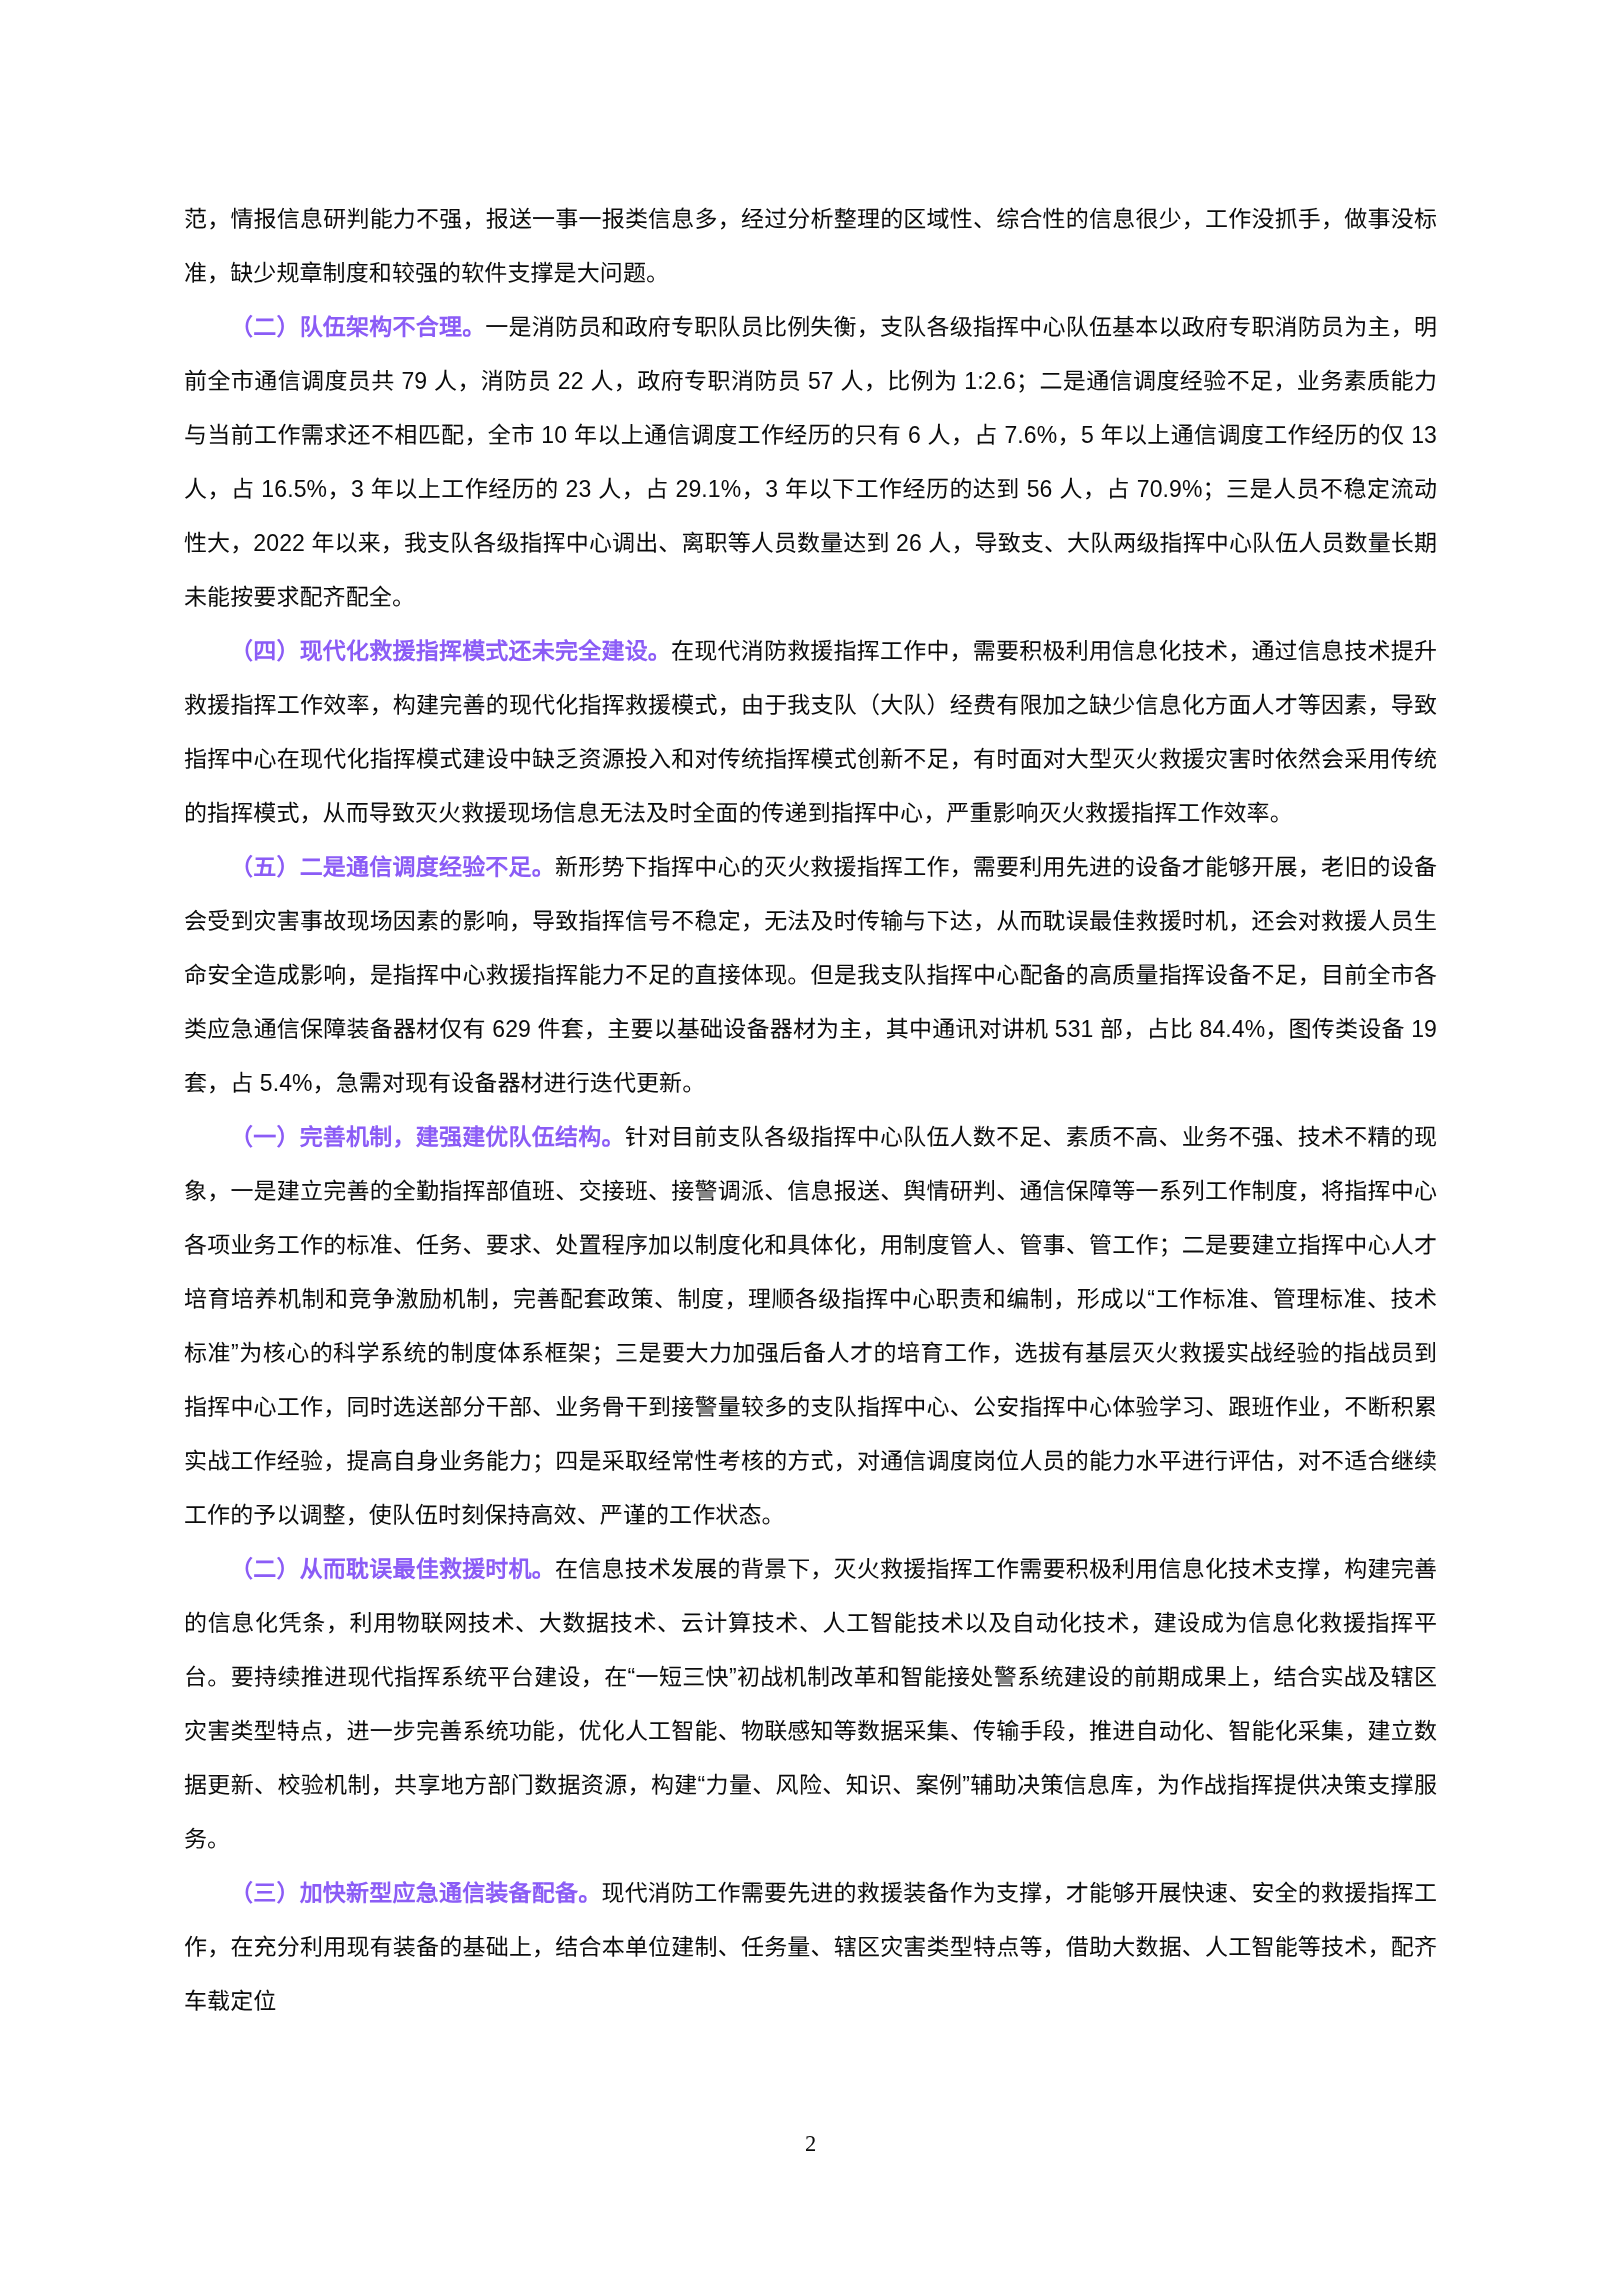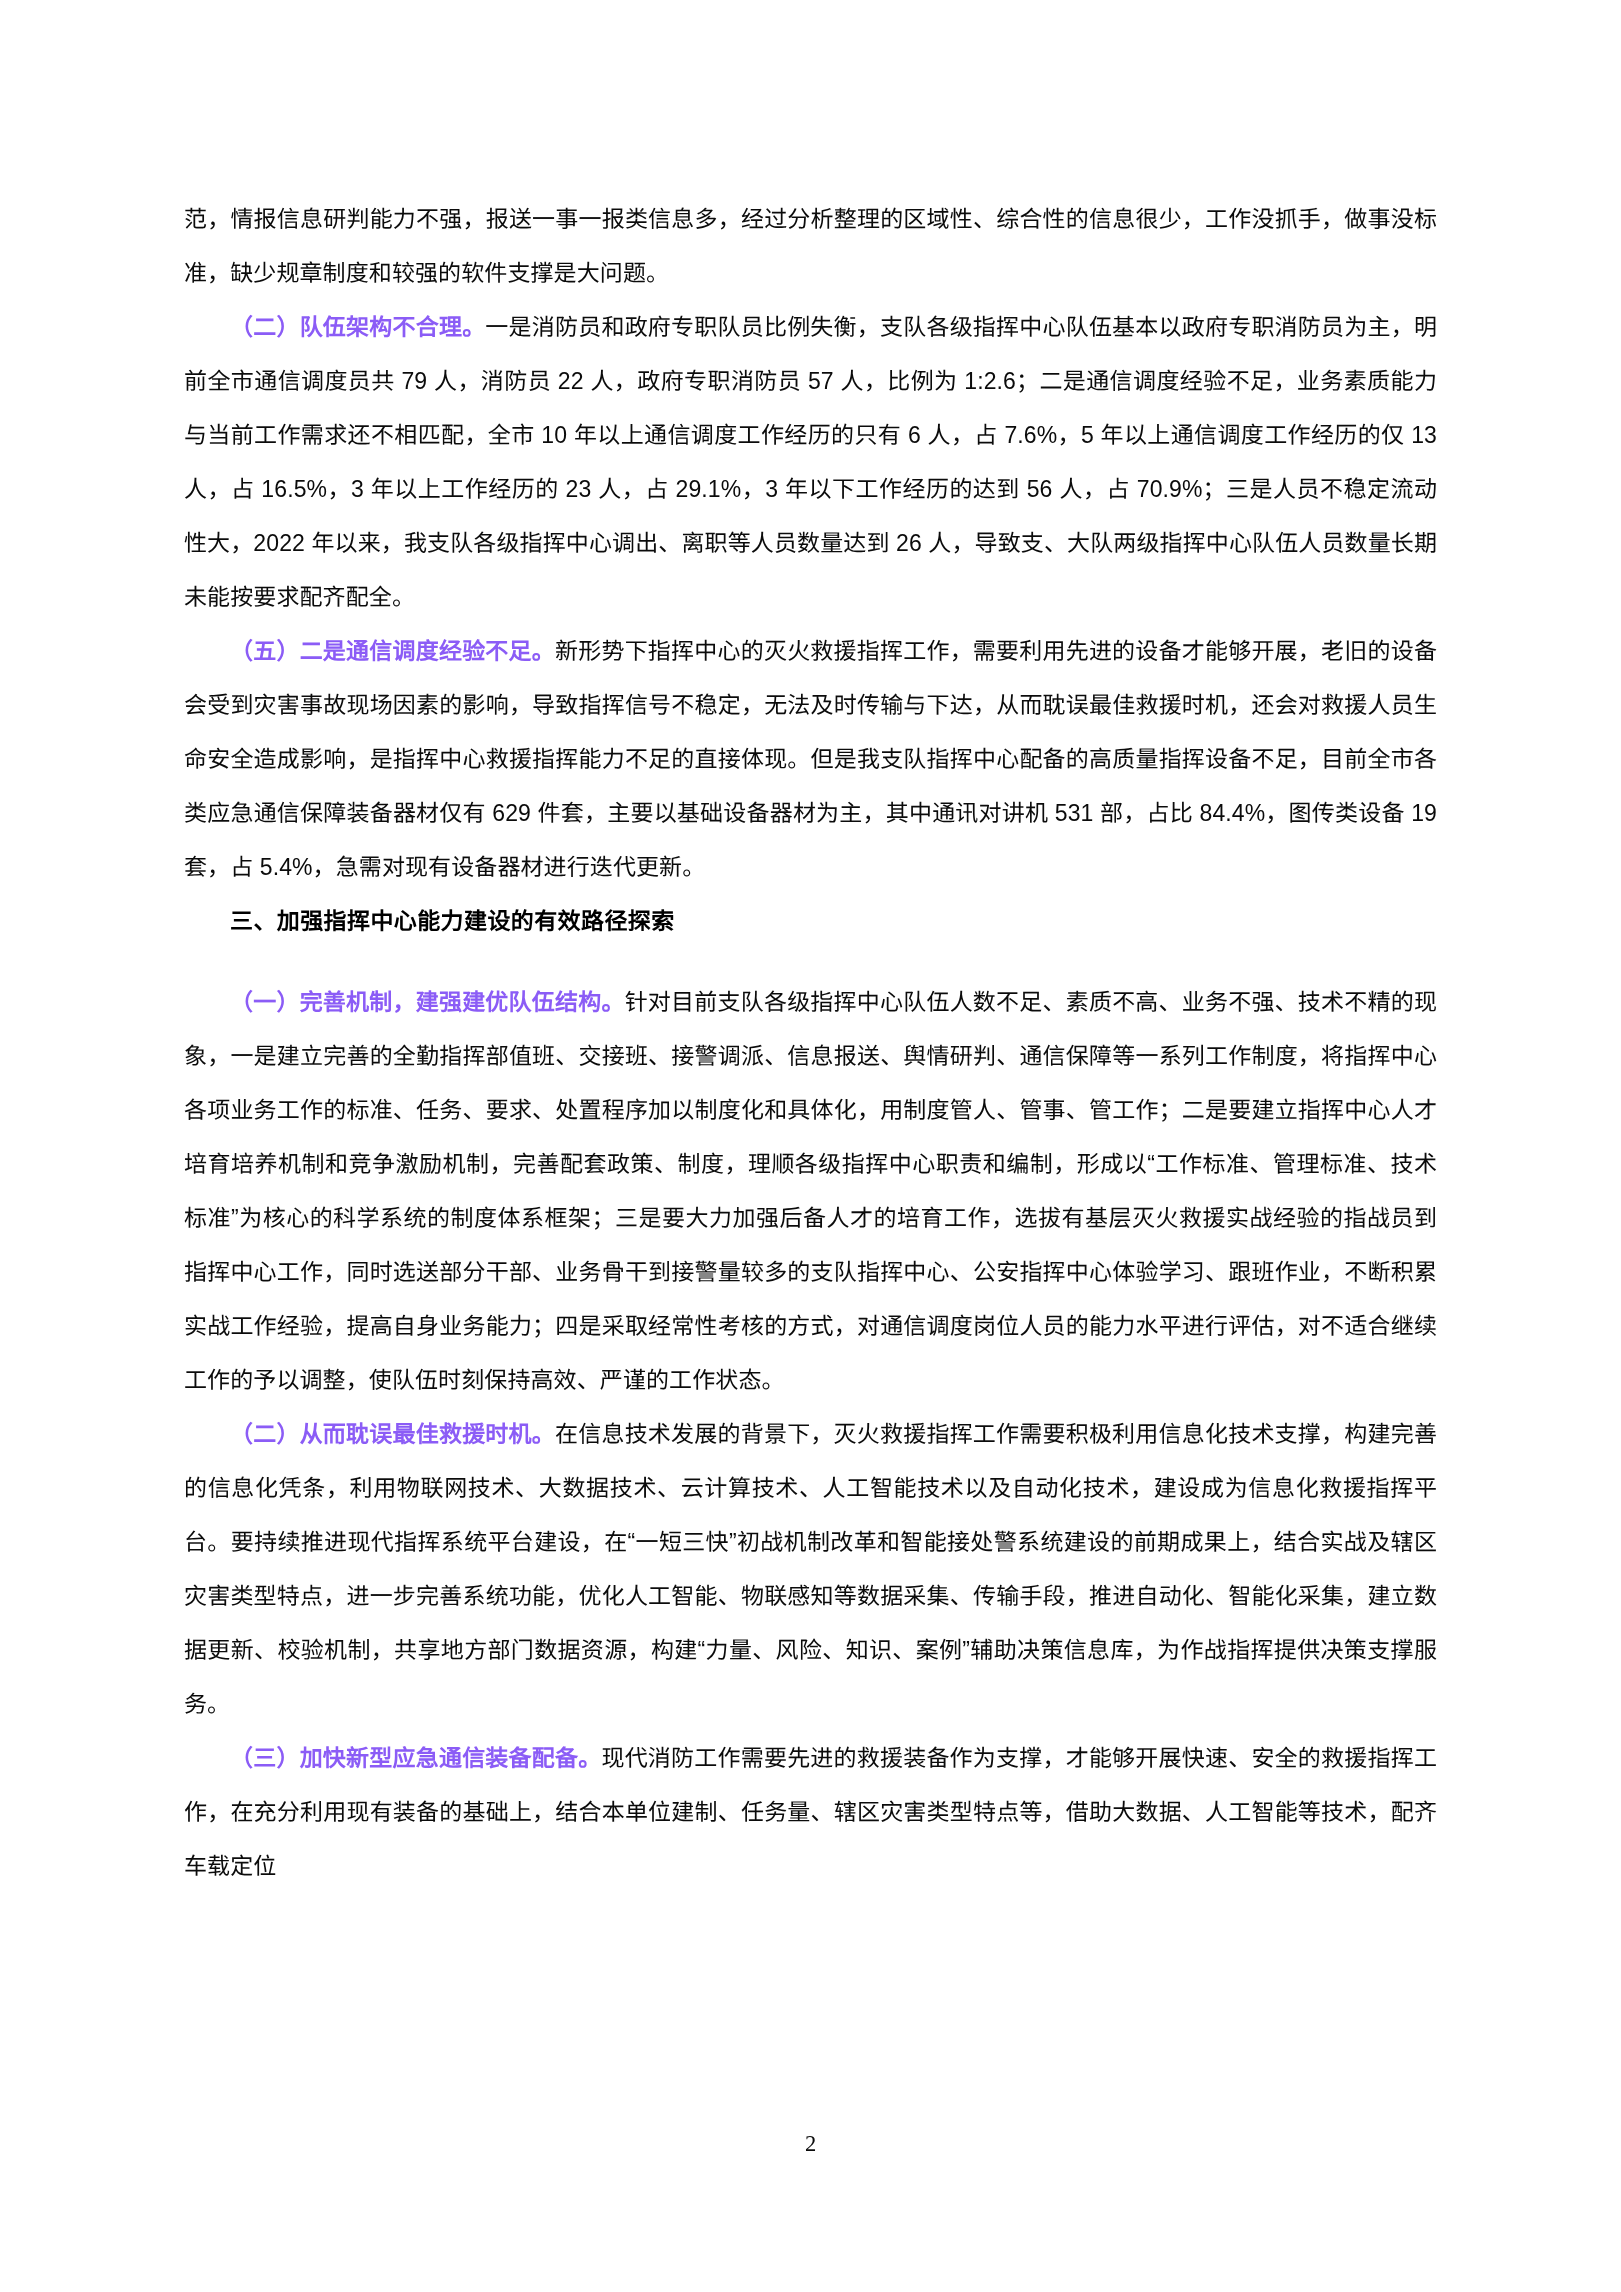--- a/index.html
+++ b/index.html
@@ -80,26 +80,28 @@
 
     <p class="para">
       <span>范，情报信息研判能力不强，报送一事一报类信息多，经过分析整理的区域性、综合性的信息很少，工作没抓手，做事没标准，缺少规章制度和较强的软件支撑是大问题。</span>
     </p>
 
     <p class="para indent gap">
       <span class="hd">（二）队伍架构不合理。</span><span>一是消防员和政府专职队员比例失衡，支队各级指挥中心队伍基本以政府专职消防员为主，明前全市通信调度员共 79 人，消防员 22 人，政府专职消防员 57 人，比例为 1:2.6；二是通信调度经验不足，业务素质能力与当前工作需求还不相匹配，全市 10 年以上通信调度工作经历的只有 6 人，占 7.6%，5 年以上通信调度工作经历的仅 13 人，占 16.5%，3 年以上工作经历的 23 人，占 29.1%，3 年以下工作经历的达到 56 人，占 70.9%；三是人员不稳定流动性大，2022 年以来，我支队各级指挥中心调出、离职等人员数量达到 26 人，导致支、大队两级指挥中心队伍人员数量长期未能按要求配齐配全。</span>
     </p>
 
 
+    <p class="para indent gap">
+      <span class="hd">（四）现代化救援指挥模式还未完全建设。</span><span>在现代消防救援指挥工作中，需要积极利用信息化技术，通过信息技术提升救援指挥工作效率，构建完善的现代化指挥救援模式，由于我支队（大队）经费有限加之缺少信息化方面人才等因素，导致指挥中心在现代化指挥模式建设中缺乏资源投入和对传统指挥模式创新不足，有时面对大型灭火救援灾害时依然会采用传统的指挥模式，从而导致灭火救援现场信息无法及时全面的传递到指挥中心，严重影响灭火救援指挥工作效率。</span>
+    </p>
 
     <p class="para indent gap">
       <span class="hd">（五）二是通信调度经验不足。</span><span>新形势下指挥中心的灭火救援指挥工作，需要利用先进的设备才能够开展，老旧的设备会受到灾害事故现场因素的影响，导致指挥信号不稳定，无法及时传输与下达，从而耽误最佳救援时机，还会对救援人员生命安全造成影响，是指挥中心救援指挥能力不足的直接体现。但是我支队指挥中心配备的高质量指挥设备不足，目前全市各类应急通信保障装备器材仅有 629 件套，主要以基础设备器材为主，其中通讯对讲机 531 部，占比 84.4%，图传类设备 19 套，占 5.4%，急需对现有设备器材进行迭代更新。</span>
     </p>
 
-    <p class="section-heading gap">三、加强指挥中心能力建设的有效路径探索</p>
 
     <p class="para indent gap">
       <span class="hd">（一）完善机制，建强建优队伍结构。</span><span>针对目前支队各级指挥中心队伍人数不足、素质不高、业务不强、技术不精的现象，一是建立完善的全勤指挥部值班、交接班、接警调派、信息报送、舆情研判、通信保障等一系列工作制度，将指挥中心各项业务工作的标准、任务、要求、处置程序加以制度化和具体化，用制度管人、管事、管工作；二是要建立指挥中心人才培育培养机制和竞争激励机制，完善配套政策、制度，理顺各级指挥中心职责和编制，形成以“工作标准、管理标准、技术标准”为核心的科学系统的制度体系框架；三是要大力加强后备人才的培育工作，选拔有基层灭火救援实战经验的指战员到指挥中心工作，同时选送部分干部、业务骨干到接警量较多的支队指挥中心、公安指挥中心体验学习、跟班作业，不断积累实战工作经验，提高自身业务能力；四是采取经常性考核的方式，对通信调度岗位人员的能力水平进行评估，对不适合继续工作的予以调整，使队伍时刻保持高效、严谨的工作状态。</span>
     </p>
 
     <p class="para indent gap">
       <span class="hd">（二）从而耽误最佳救援时机。</span><span>在信息技术发展的背景下，灭火救援指挥工作需要积极利用信息化技术支撑，构建完善的信息化凭条，利用物联网技术、大数据技术、云计算技术、人工智能技术以及自动化技术，建设成为信息化救援指挥平台。要持续推进现代指挥系统平台建设，在“一短三快”初战机制改革和智能接处警系统建设的前期成果上，结合实战及辖区灾害类型特点，进一步完善系统功能，优化人工智能、物联感知等数据采集、传输手段，推进自动化、智能化采集，建立数据更新、校验机制，共享地方部门数据资源，构建“力量、风险、知识、案例”辅助决策信息库，为作战指挥提供决策支撑服务。</span>
     </p>
 
     <p class="para indent gap">

